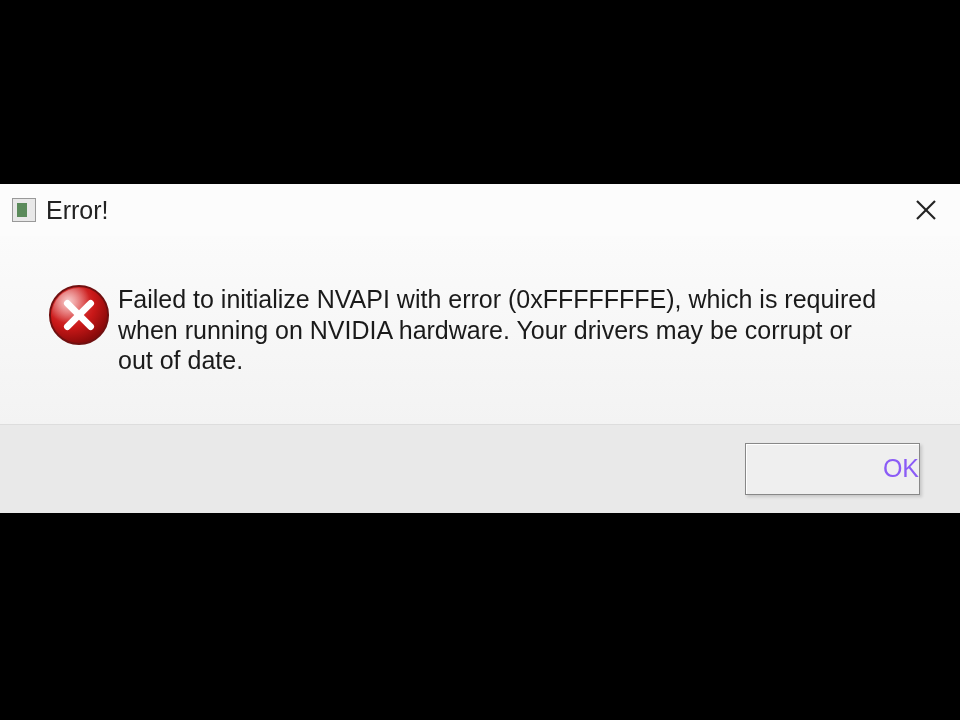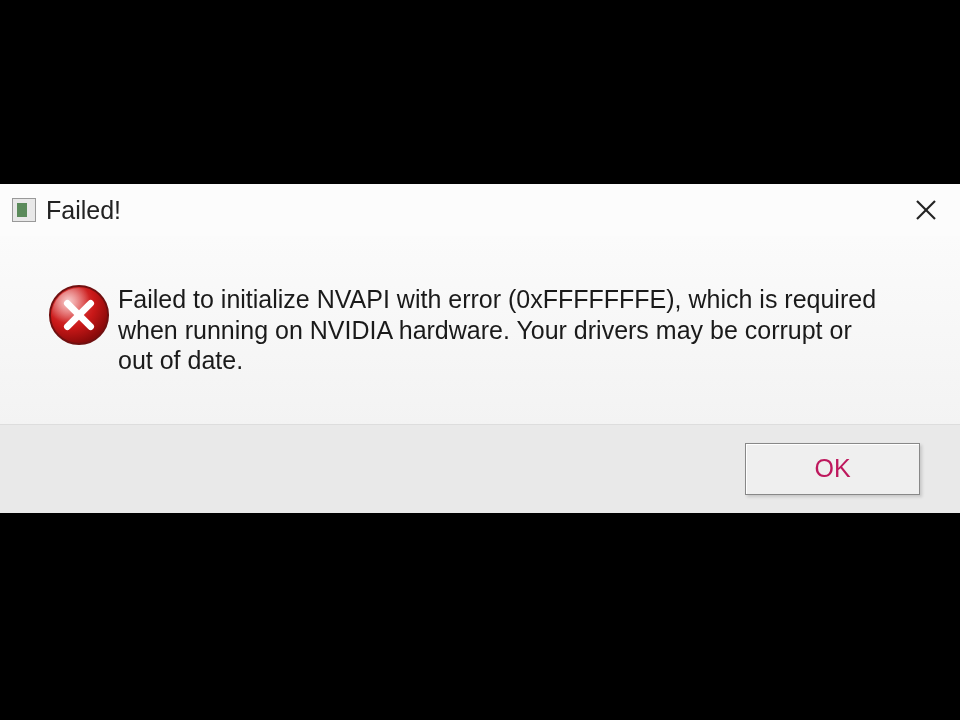--- a/index.html
+++ b/index.html
@@ -114,34 +114,35 @@
       border-top: 1px solid #ddd;
     }
     
     .ok-button {
       width: 175px;
       height: 52px;
       background: #efefef;
       border: 1px solid #888;
       box-shadow: inset 1px 1px 0 #fff, 2px 2px 3px rgba(0,0,0,0.15);
       font-size: 25px;
-      color: #be185d;
+      color: #8b5cf6;
       cursor: pointer;
       font-family: inherit;
+      text-align: right;
     }
   </style>
 </head>
 <body>
 
 <div class="dialog">
 
   <div class="titlebar">
     <div class="titlebar-left">
       <div class="app-icon"></div>
-      <div class="title-text">Failed!</div>
+      <div class="title-text">Error!</div>
     </div>
     <div class="close-btn">
       <svg viewBox="0 0 24 24">
         <line x1="3" y1="3" x2="21" y2="21" stroke="#222" stroke-width="2.2"></line>
         <line x1="21" y1="3" x2="3" y2="21" stroke="#222" stroke-width="2.2"></line>
       </svg>
     </div>
   </div>
 
   <div class="content-area">

